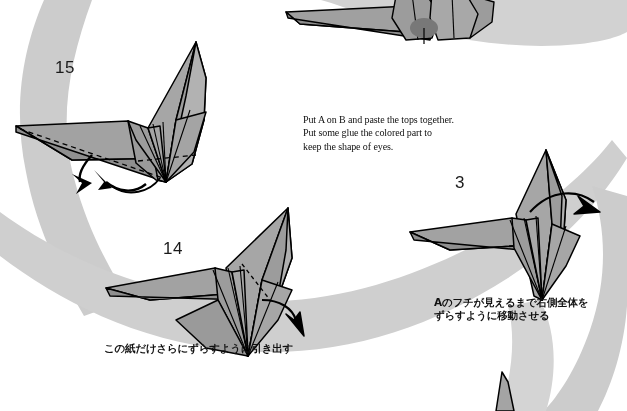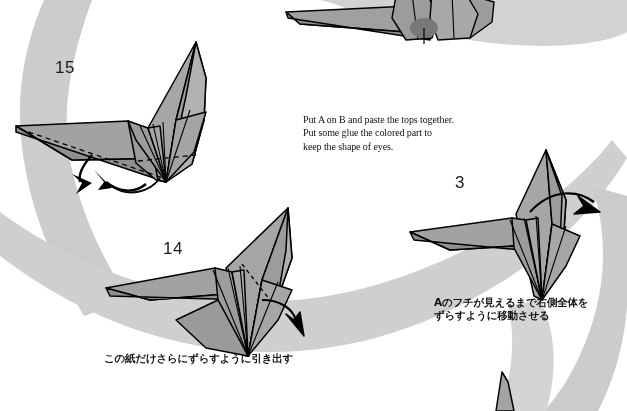--- a/index.html
+++ b/index.html
@@ -194,15 +194,15 @@
   <div class="step-num" style="left:163px; top:239px;">14</div>
   <div class="step-num" style="left:455px; top:173px;">3</div>
 
   <div class="caption cap-en" style="left:303px; top:113px;">Put A on B and paste the tops together.
 Put some glue the colored part to
 keep the shape of eyes.</div>
 
   <div class="caption cap-ja" style="left:390px; top:296px;margin-left:44px;">Aのフチが見えるまで右側全体を
 ずらすように移動させる</div>
 
-  <div class="caption cap-ja" style="left:104px; top:352px;">この紙だけさらにずらすように引き出す</div>
+  <div class="caption cap-ja" style="left:104px; top:342px;">この紙だけさらにずらすように引き出す</div>
 
 </div>
 
 </body></html>

